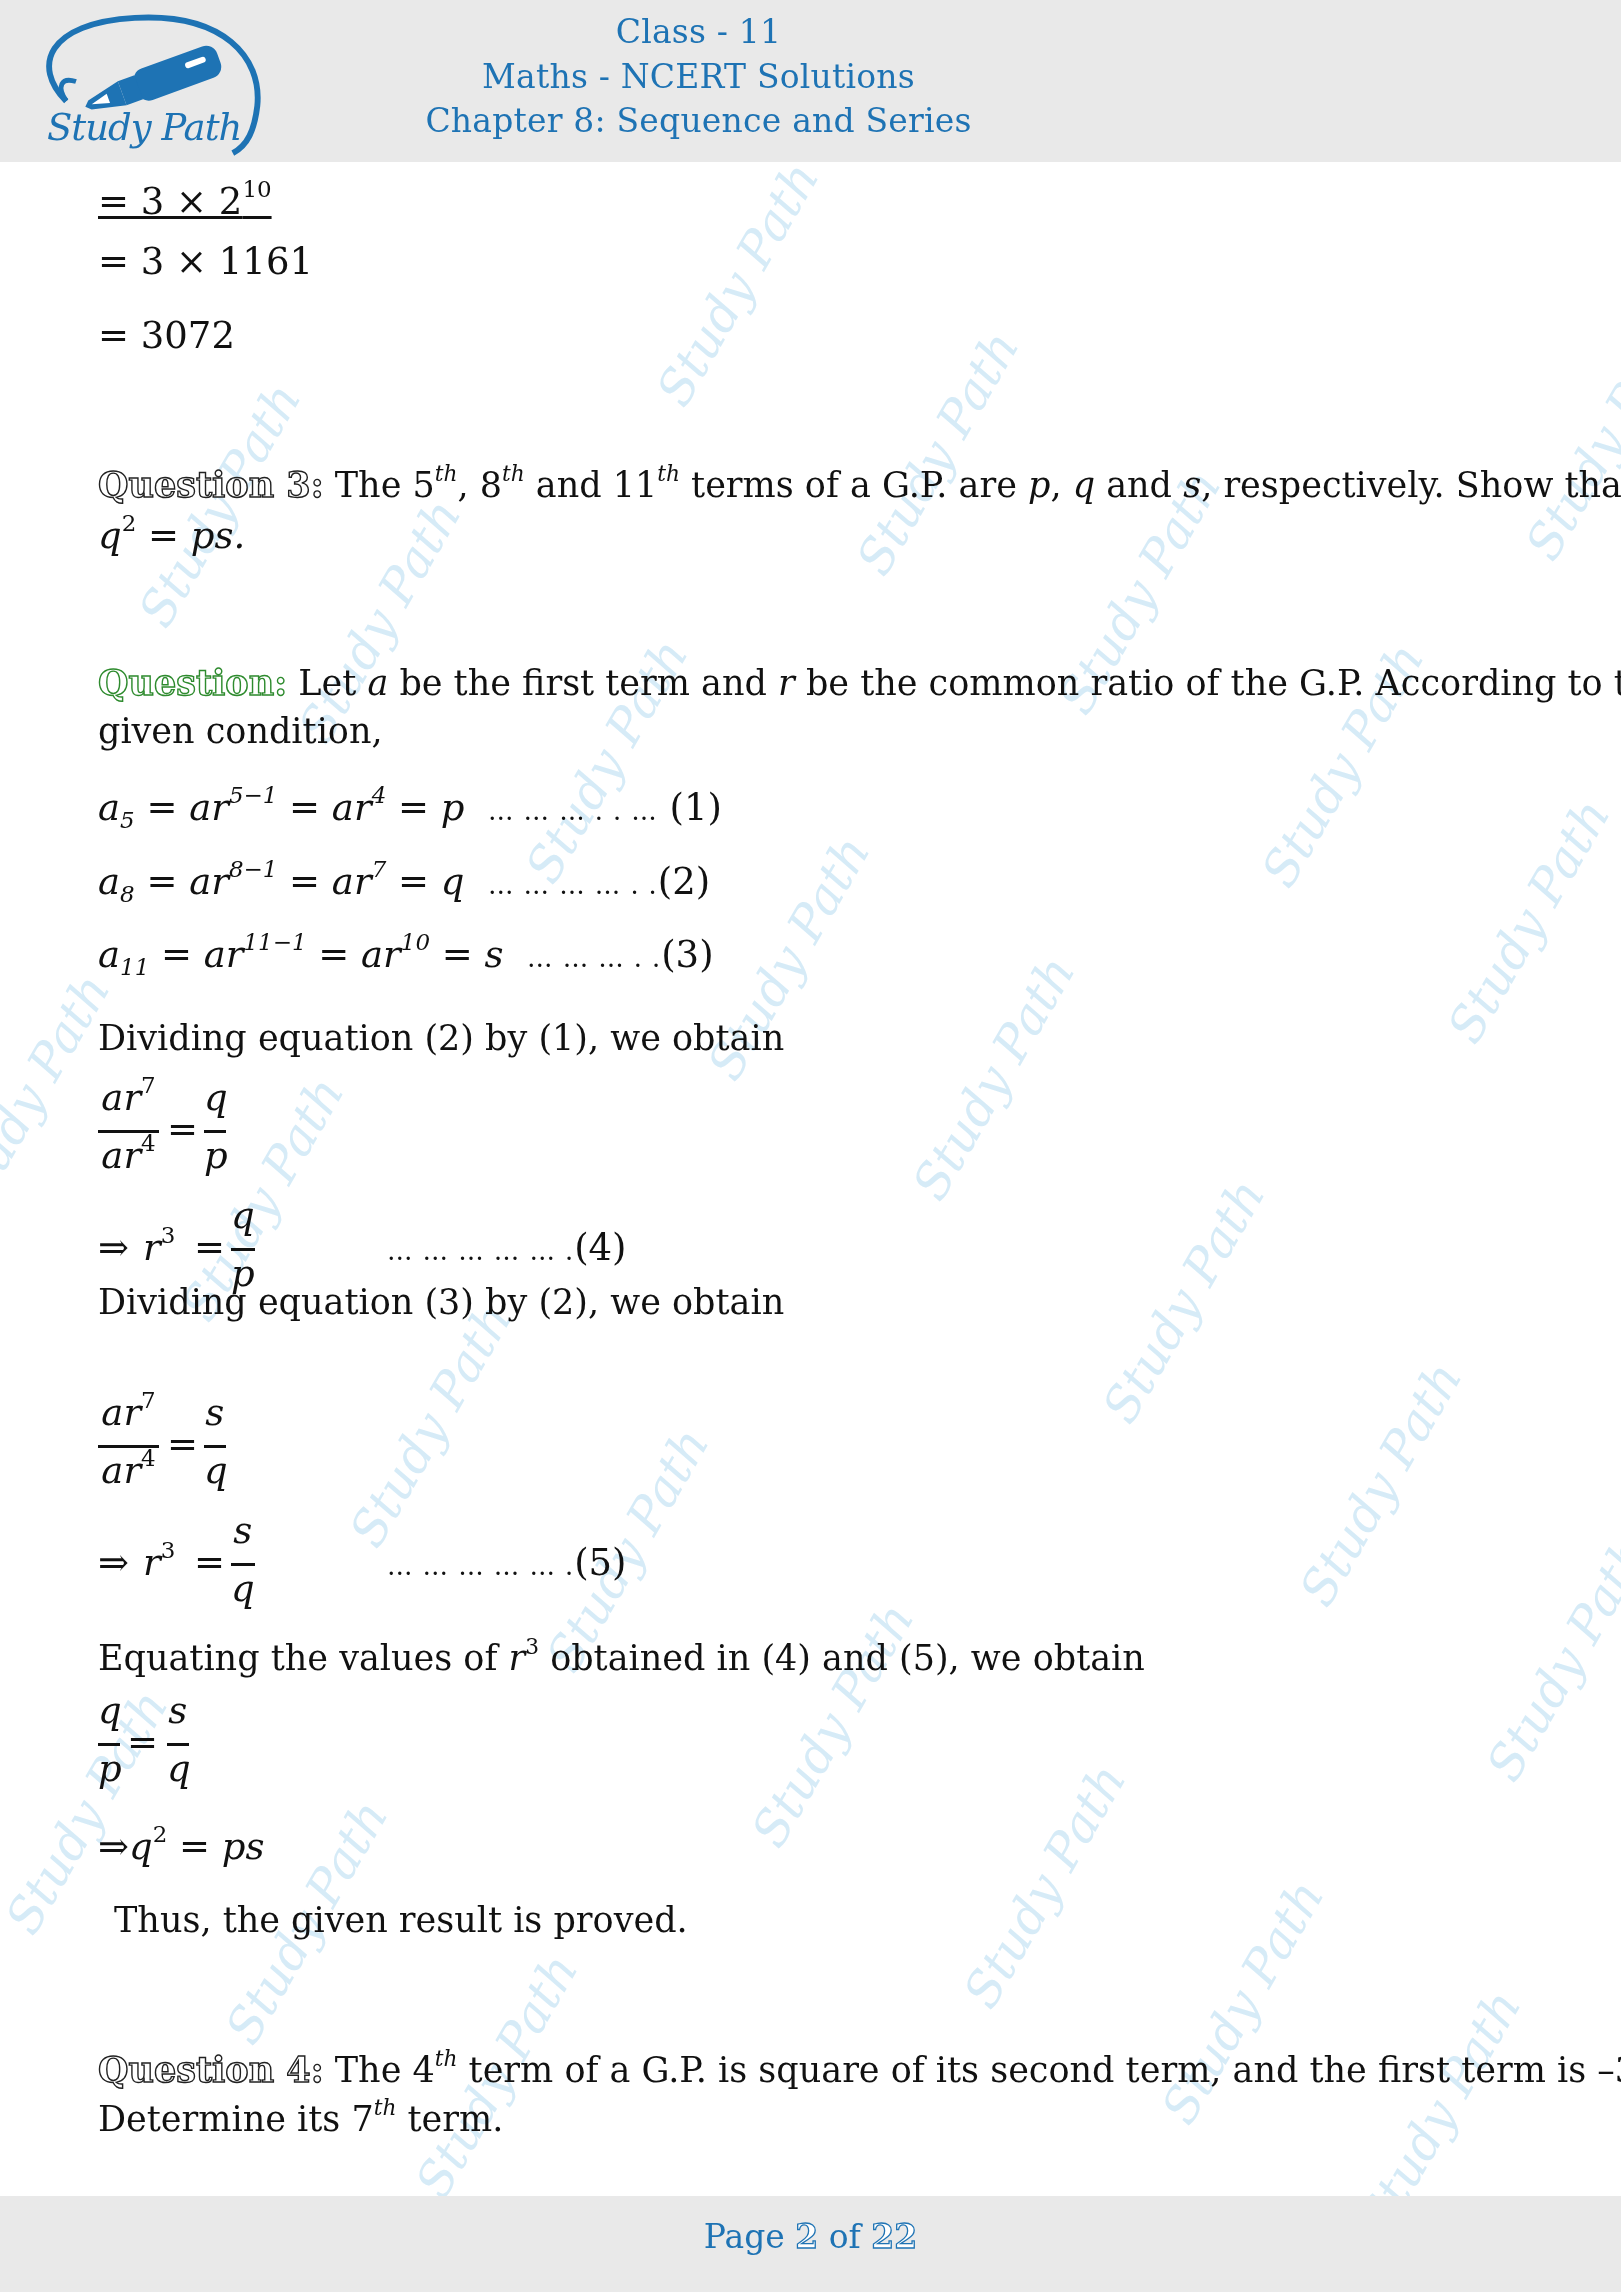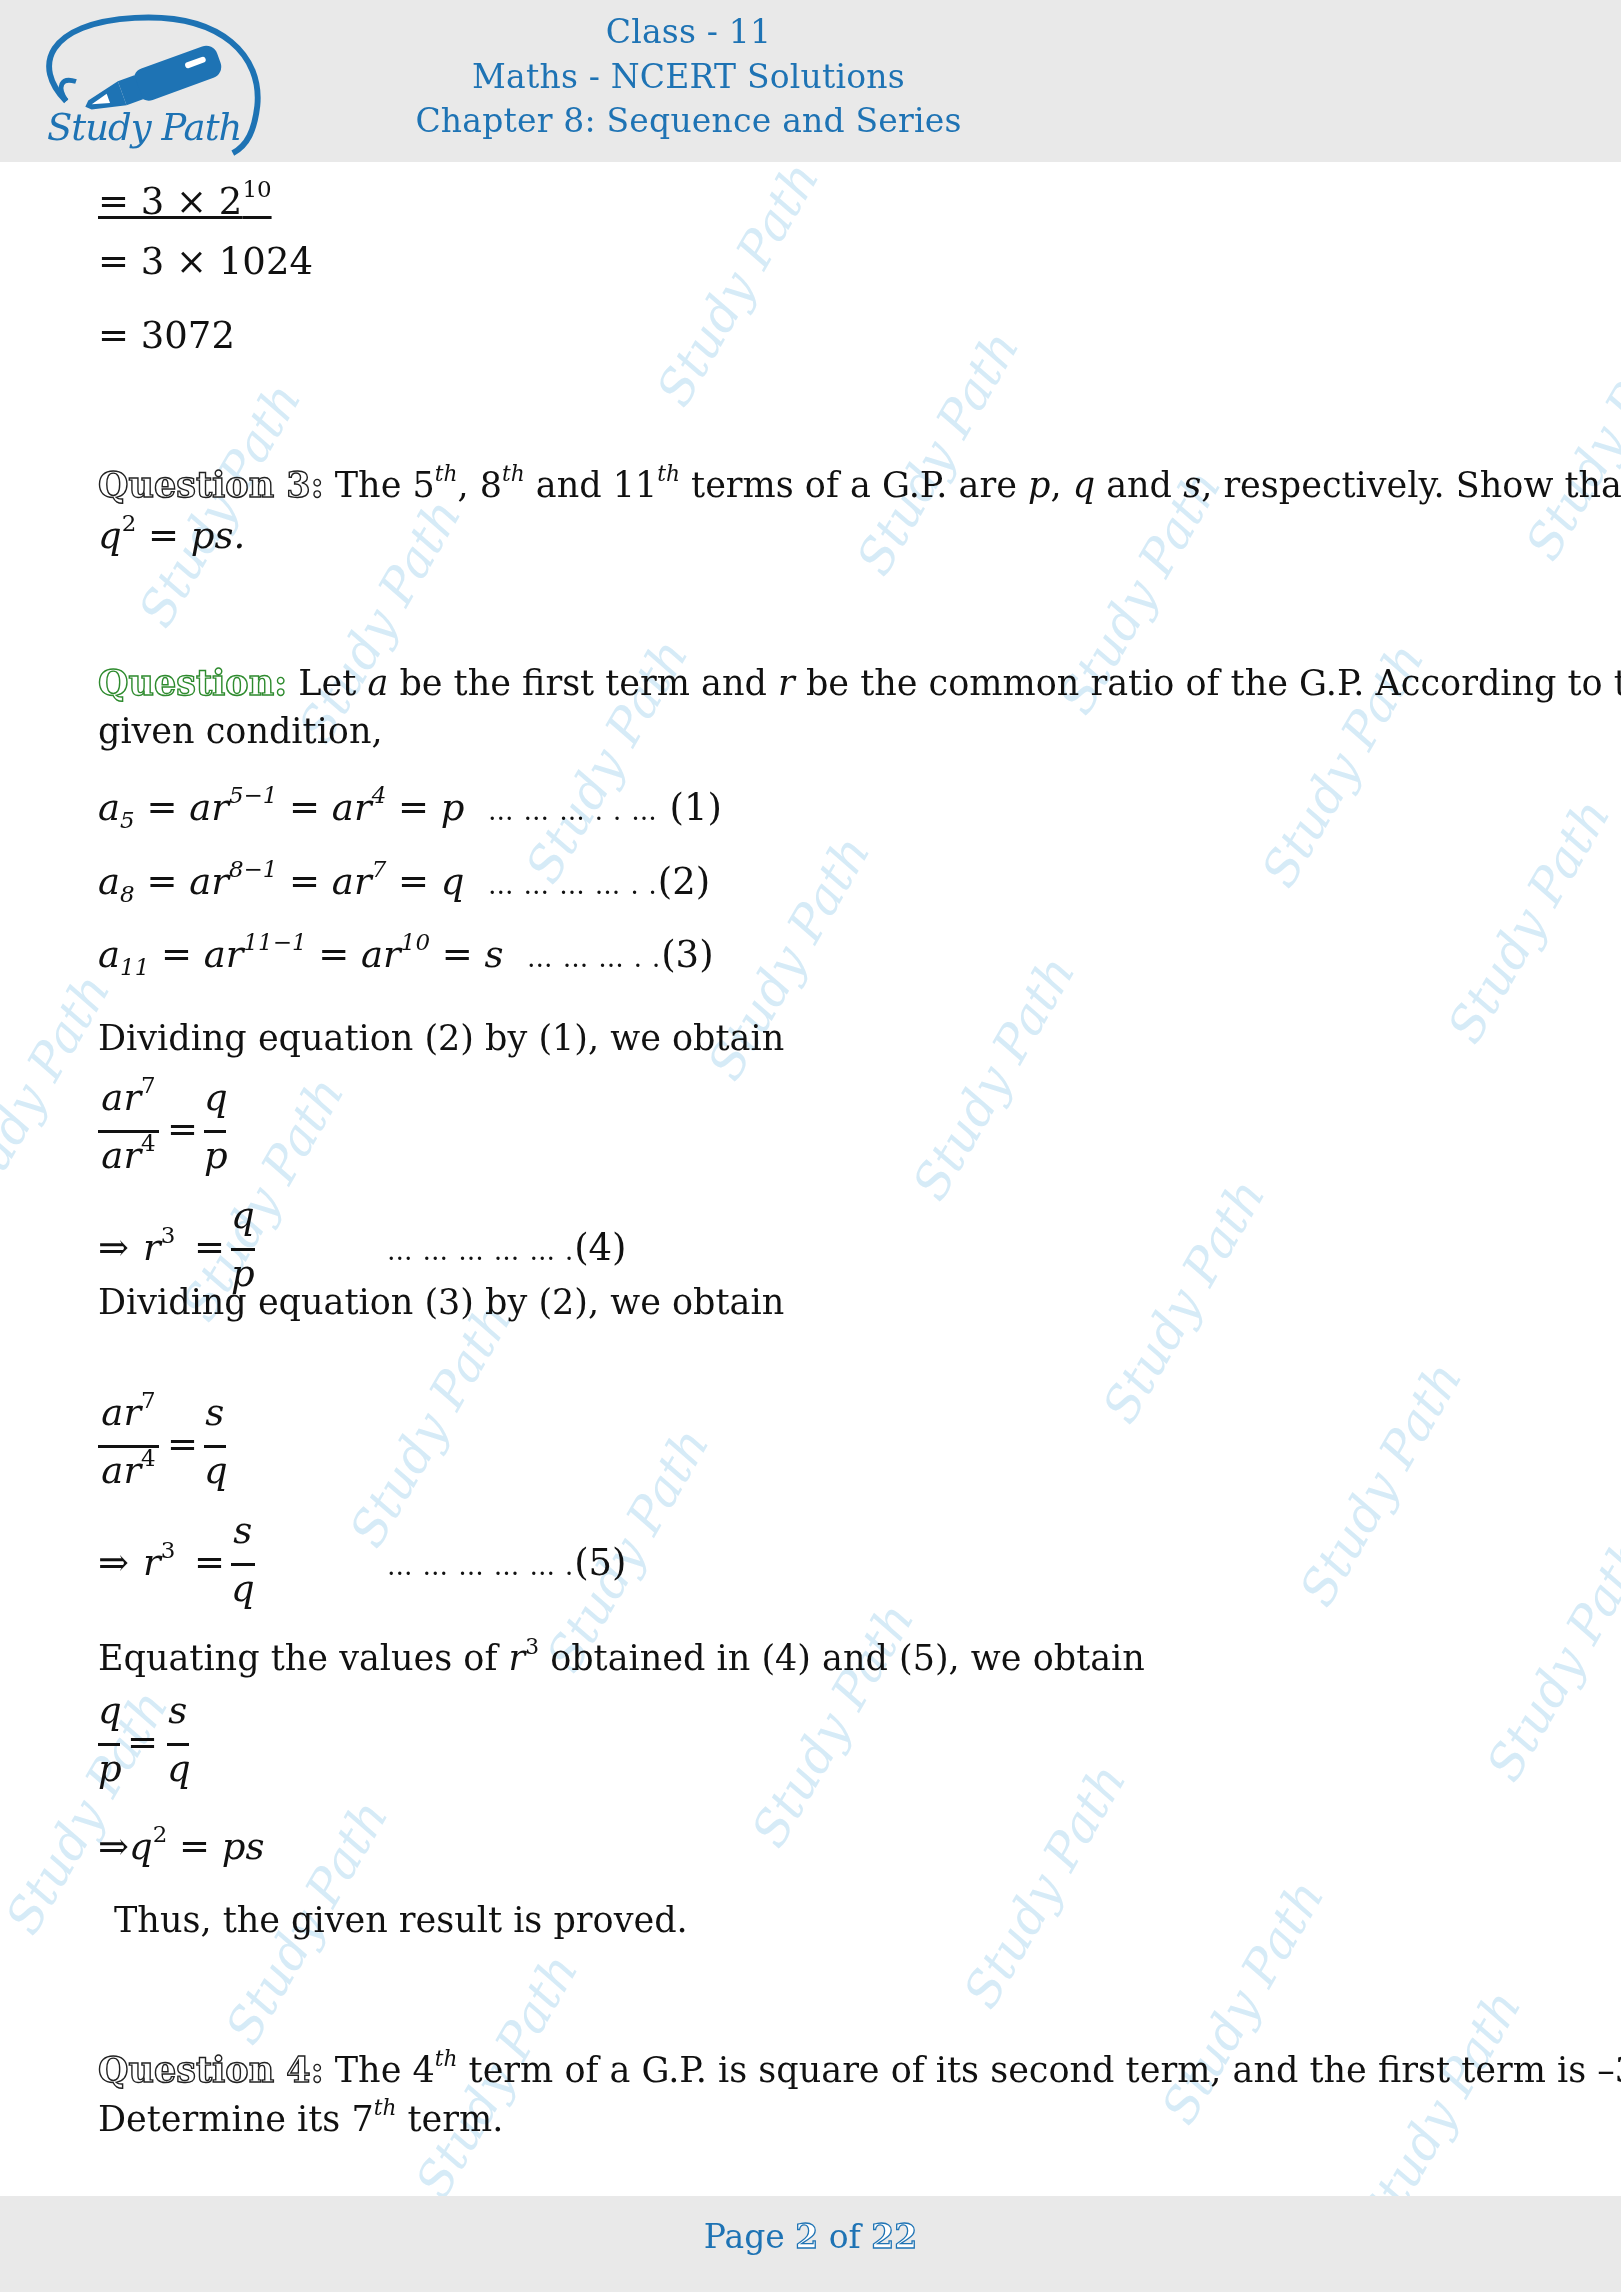--- a/index.html
+++ b/index.html
@@ -11,21 +11,21 @@
   }
   .header {
     position: absolute; left: 0; top: 0; width: 1621px; height: 162px;
     background: #e9e9e9;
   }
   .footer {
     position: absolute; left: 0; top: 2196px; width: 1621px; height: 97px;
     background: #e9e9e9;
   }
   .hdr-line {
-    position: absolute; left: 4px; width: 1369px; text-align: center;
+    position: absolute; left: 14px; width: 1369px; text-align: center;
     color: #1e73b4; font-size: 33px; line-height: 39px;
     font-family: "DejaVu Serif", serif; letter-spacing: 0.2px;
   }
   .logo { position: absolute; left: 27.4px; top: 7.8px; width: 245px; height: 152px; }
   .logo-text {
     position: absolute; left: 19.6px; top: 98px; font-family: "DejaVu Serif", serif;
     font-style: italic; color: #1e73b4; font-size: 37px; white-space: nowrap;
     letter-spacing: -1px;
   }
   .footer-text {
@@ -115,21 +115,21 @@
 <div class="wm" style="left:87px;top:1812px;">Study Path</div>
 <div class="wm" style="left:1045px;top:1886px;">Study Path</div>
 <div class="wm" style="left:307px;top:1922px;">Study Path</div>
 <div class="wm" style="left:1243px;top:2002px;">Study Path</div>
 <div class="wm" style="left:497px;top:2076px;">Study Path</div>
 <div class="wm" style="left:1440px;top:2112px;">Study Path</div>
 
 <div class="line" style="top:180px;text-decoration:underline;">
   <span>= 3 × 2</span><sup>10</sup>
 </div>
-<div class="line" style="top:240px;">= 3 × 1024</div>
+<div class="line" style="top:240px;">= 3 × 1161</div>
 <div class="line" style="top:314px;">= 3072</div>
 
 <div class="line txt" style="top:463px;">
   <span class="q-label">Question 3:</span><span> The 5</span><sup class="m">th</sup><span>, 8</span><sup class="m">th</sup><span> and 11</span><sup class="m">th</sup><span> terms of a G.P. are </span><span class="m">p</span><span>, </span><span class="m">q</span><span> and </span><span class="m">s</span><span>, respectively. Show that</span>
 </div>
 <div class="line" style="top:514px;">
   <span class="m">q</span><sup>2</sup><span class="m"> = ps.</span>
 </div>
 
 <div class="line txt" style="top:661px;">

